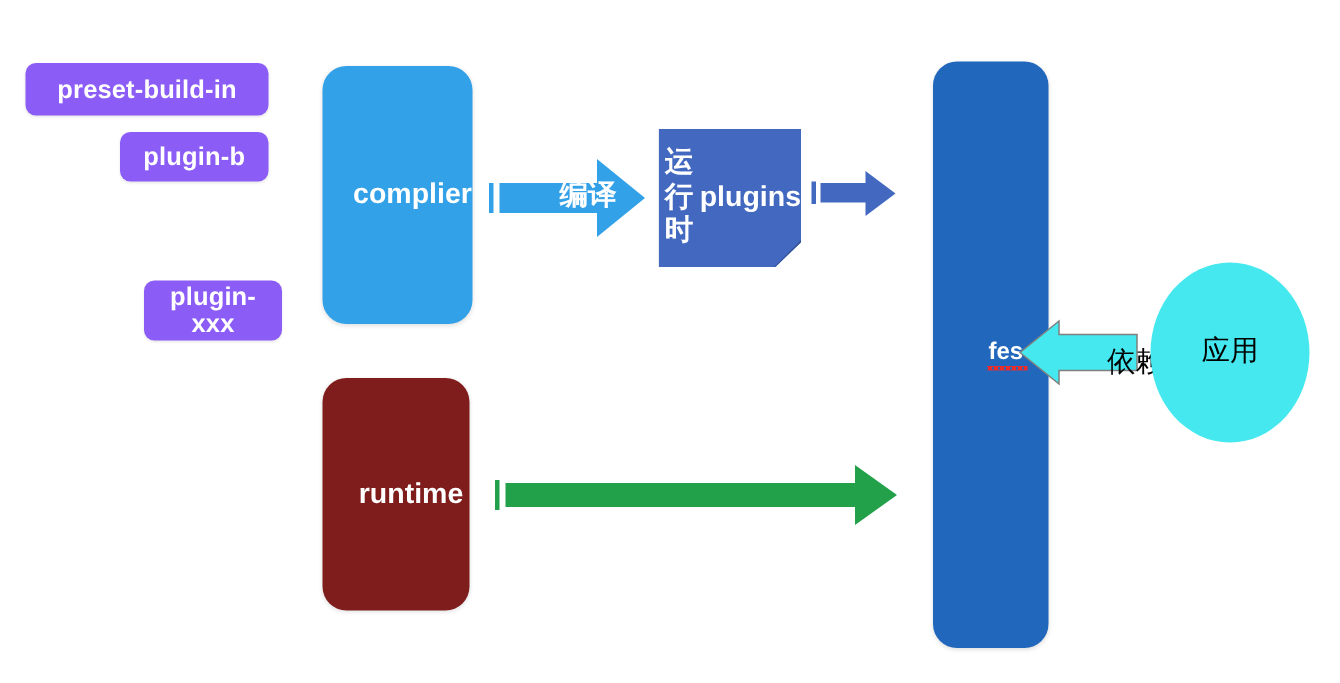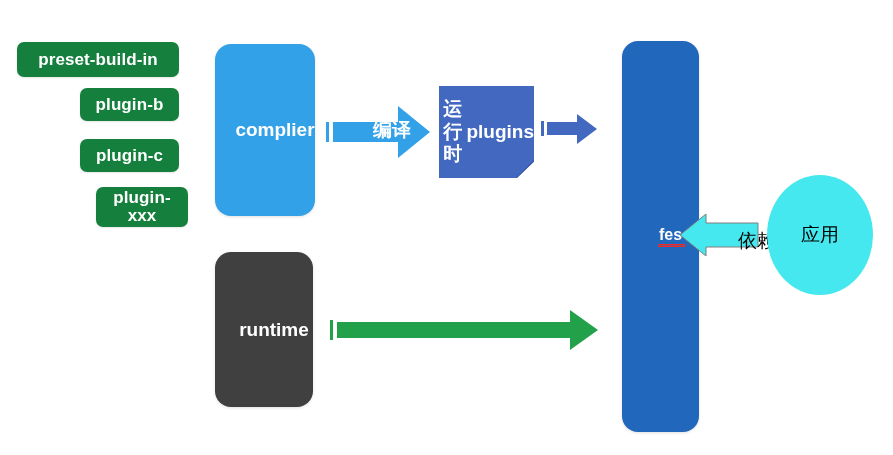--- a/index.html
+++ b/index.html
@@ -27,39 +27,39 @@
     align-items: center;
     justify-content: center;
     text-align: center;
     color: #ffffff;
     line-height: 1.15;
     user-select: none;
   }
 
   
   .pill {
-    background: #15803d;
+    background: #8b5cf6;
     border-radius: 7px;
     font-size: 17px;
     font-weight: 600;
     letter-spacing: .1px;
     box-shadow: 0 1px 2px rgba(0,0,0,.10);
   }
   .pill.two-line { line-height: 1.05; margin-left: 16px; }
 
   
   .rbox {
     border-radius: 16px;
     font-size: 19px;
     font-weight: 600;
     box-shadow: 0 1px 3px rgba(0,0,0,.12);
     padding-left: 20px;
   }
   .rbox-complier { background: #32A1E8; }
-  .rbox-runtime  { background: #404040; }
+  .rbox-runtime  { background: #7f1d1d; }
   .rbox-fes      { background: #2167BC; font-size: 16px; font-weight: 700; }
 
   
   .spell {
     position: relative;
     display: inline-block;
     padding-bottom: 2px;
   }
   .spell::after {
     content: "";
@@ -132,23 +132,20 @@
 <div id="canvas">
 
   <div class="node pill" style="left:17px; top:42px; width:162px; height:35px;">
     <span>preset-build-in</span>
   </div>
 
   <div class="node pill" style="left:80px; top:88px; width:99px; height:33px;">
     <span>plugin-b</span>
   </div>
 
-  <div class="node pill" style="left:80px; top:139px; width:99px; height:33px;">
-    <span>plugin-c</span>
-  </div>
 
   <div class="node pill two-line" style="left:80px; top:187px; width:92px; height:40px; flex-direction:column;">
     <span>plugin-</span>
     <span>xxx</span>
   </div>
 
   <div class="node rbox rbox-complier" style="left:215px; top:44px; width:100px; height:172px;">
     <span>complier</span>
   </div>
 

